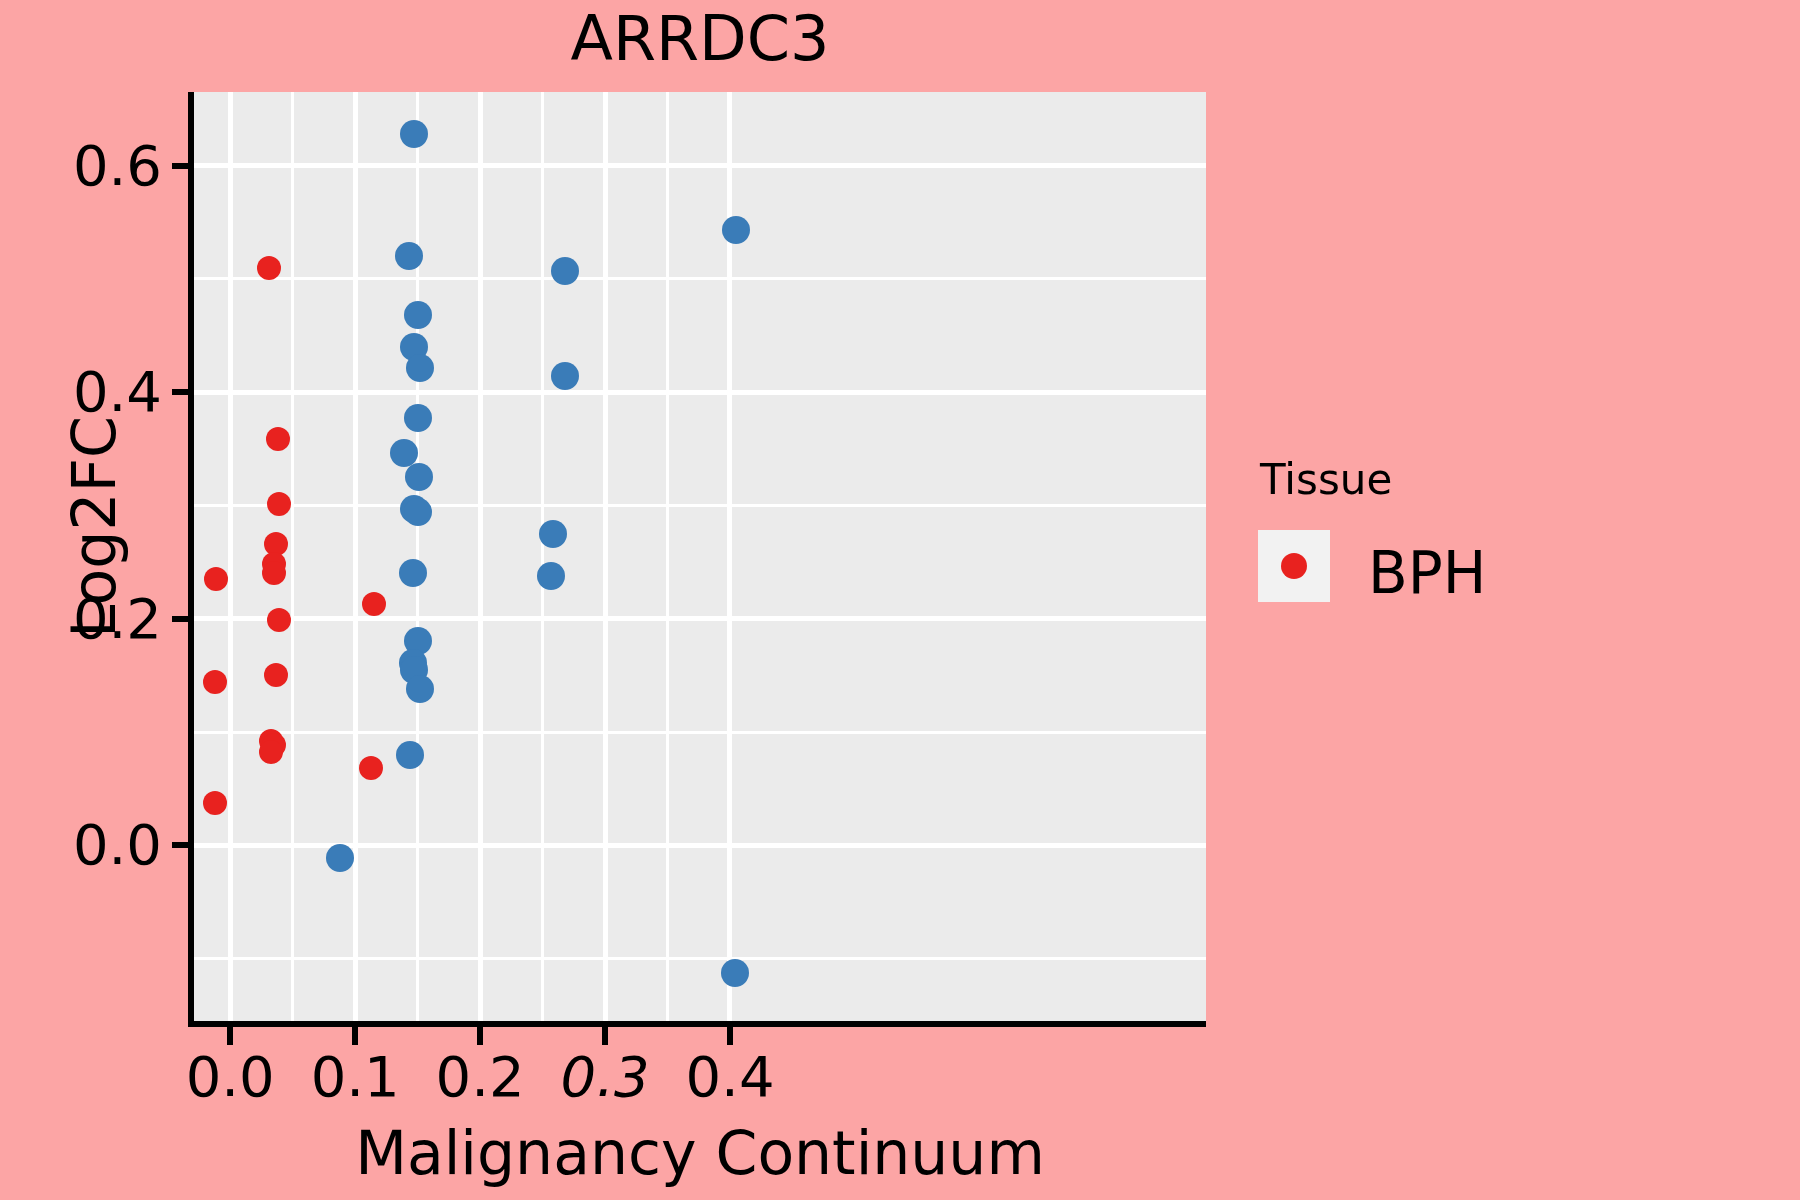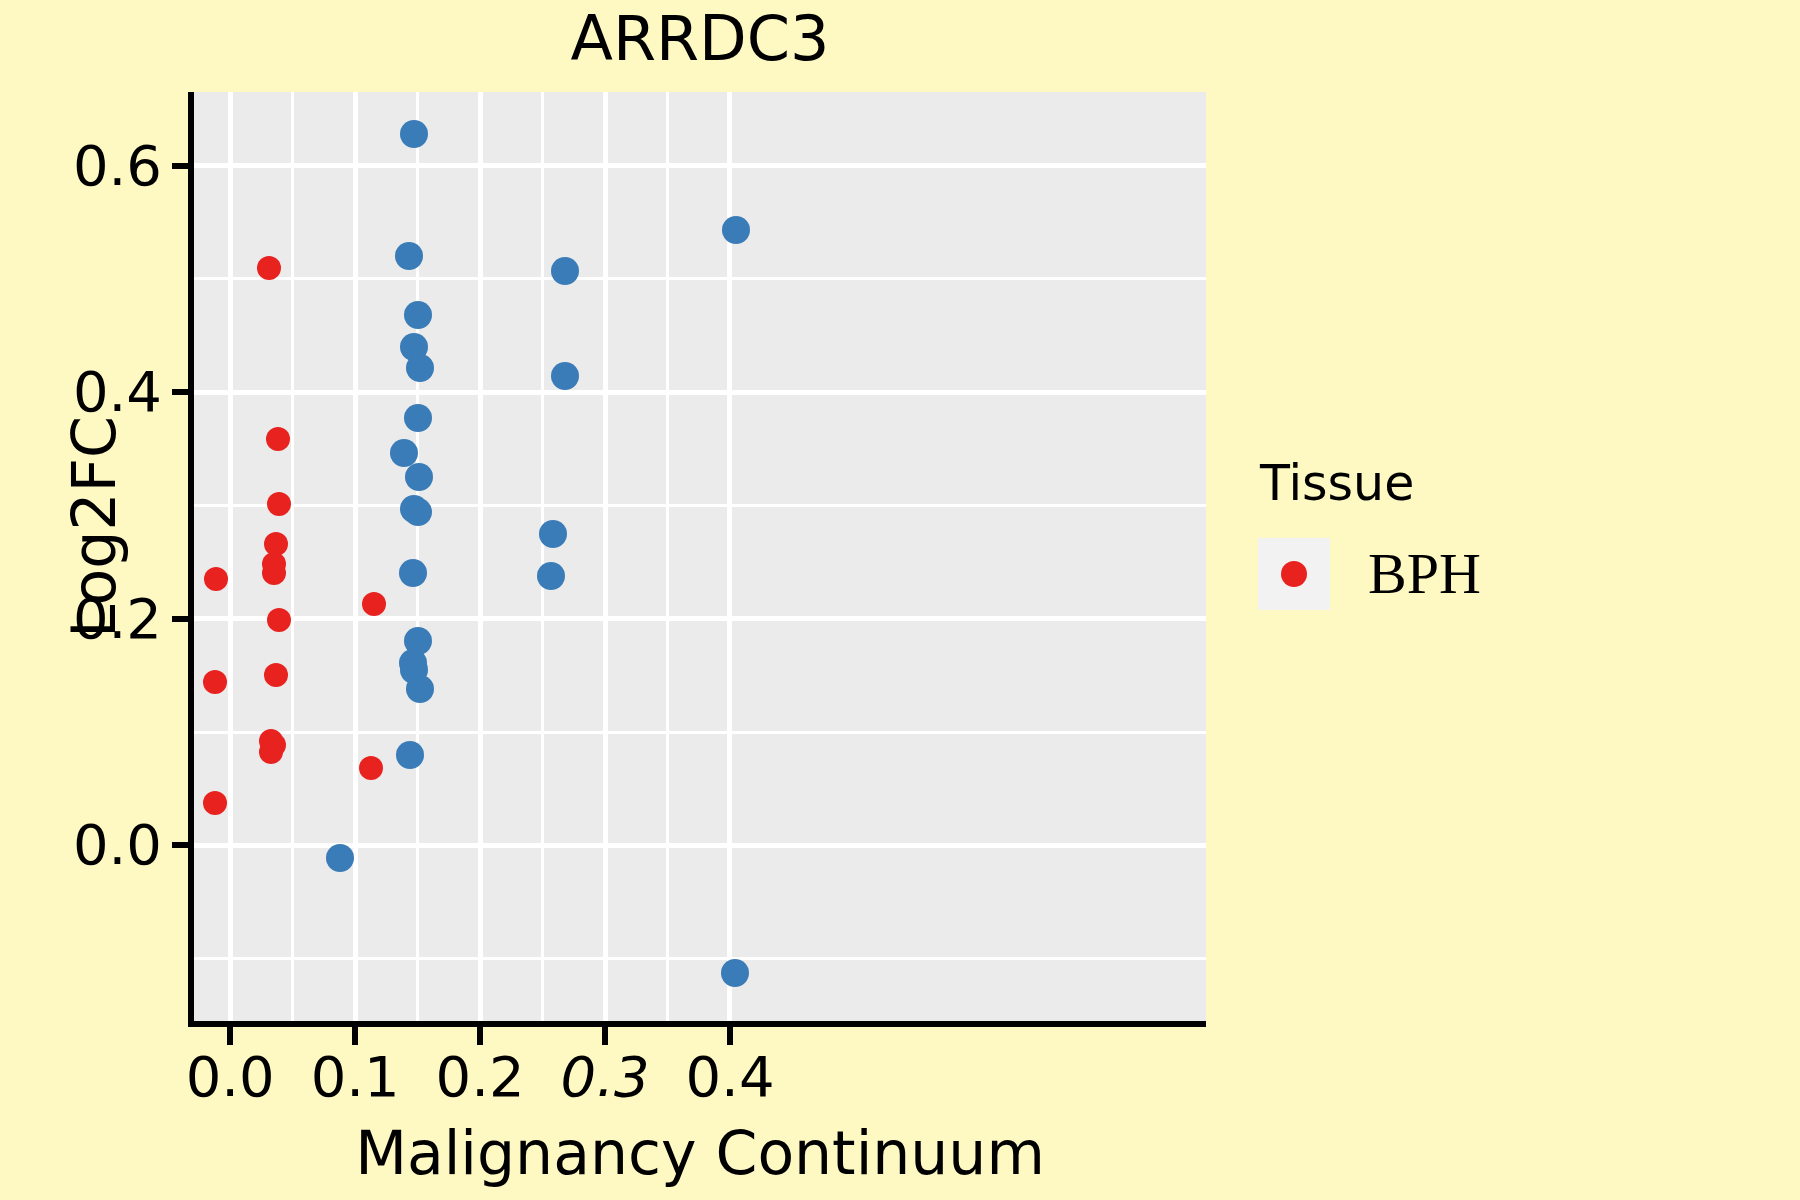--- a/index.html
+++ b/index.html
@@ -10,21 +10,21 @@
   body {
     width: 1800px;
     height: 1200px;
     font-family: "DejaVu Sans", sans-serif;
     overflow: hidden;
   }
   #root {
     position: relative;
     width: 1800px;
     height: 1200px;
-    background: #fef9c3;
+    background: #fca5a5;
   }
   
   .plot-title {
     position: absolute;
     left: 0;
     top: 8px;
     width: 1400px;
     text-align: center;
     font-size: 62px;
     color: #000000;
@@ -136,30 +136,29 @@
     transform: rotate(-90deg);
     white-space: nowrap;
   }
   
   .legend {
     position: absolute;
     left: 1258px;
     top: 455px;
   }
   .legend-title {
-    font-size: 49px;
+    font-size: 42px;
     color: #000000;
     margin: 0 0 26px 2px;
     white-space: nowrap;
   }
   .legend-row {
     display: flex;
-    align-items: center;
+    align-items: flex-end;
     height: 72px;
-    font-family: Liberation Serif, serif;
   }
   .legend-key {
     width: 72px;
     height: 72px;
     background: #f2f2f2;
     display: flex;
     align-items: center;
     justify-content: center;
     flex: 0 0 auto;
   }

